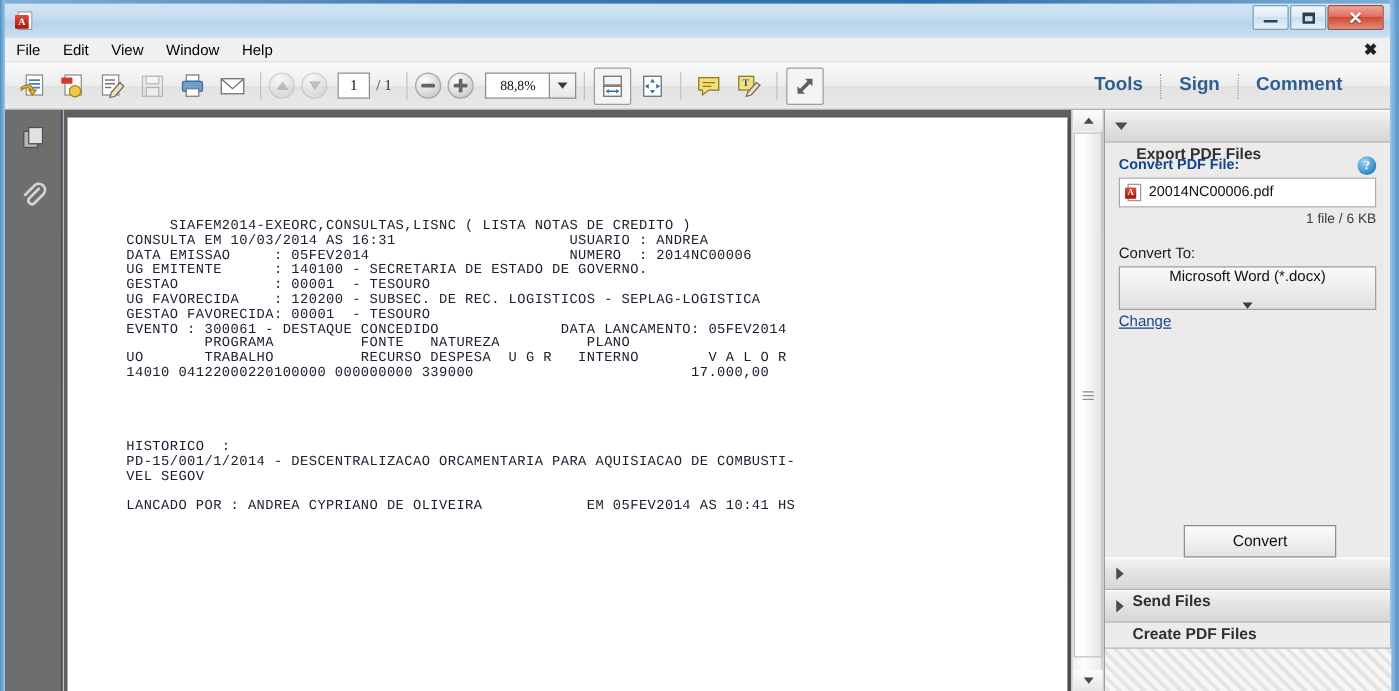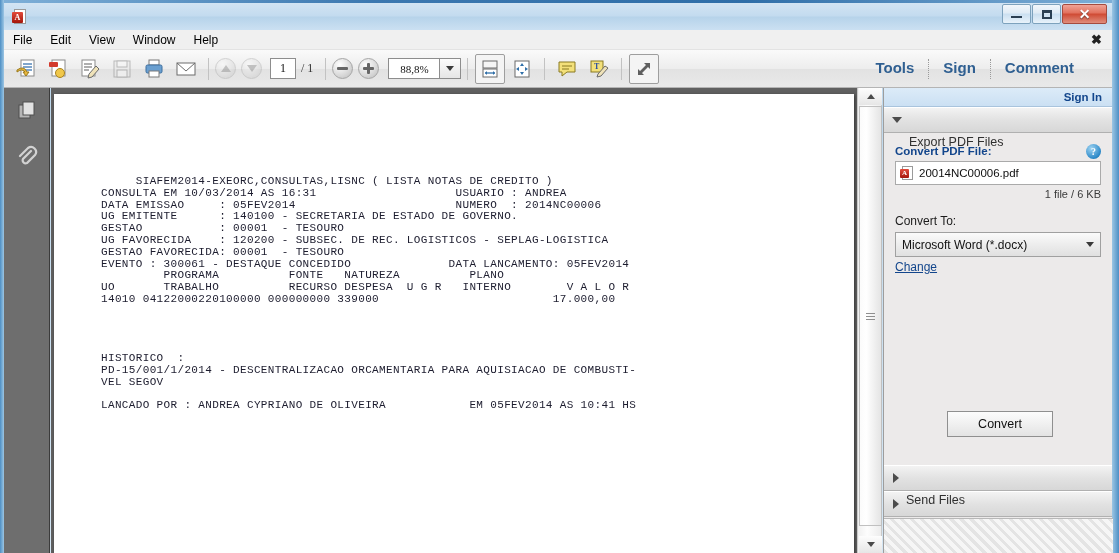--- a/index.html
+++ b/index.html
@@ -190,21 +190,21 @@
   #signin-link { font-size:11.5px; color:#13468c; font-weight:bold; cursor:pointer; }
   .pane-head {
     height:26px; background: linear-gradient(to bottom,#f3f3f3,#e2e2e2 50%,#d7d7d7);
     border-top:1px solid #ffffff; border-bottom:1px solid #b0b0b0;
     display:flex; align-items:center; padding-left:8px; cursor:pointer;
   }
   .tri-open { width:0;height:0;border-left:5px solid transparent;border-right:5px solid transparent;
               border-top:6px solid #4c4c4c; margin-right:7px; }
   .tri-closed { width:0;height:0;border-top:5px solid transparent;border-bottom:5px solid transparent;
                 border-left:6px solid #4c4c4c; margin-right:7px; margin-left:1px;}
-  .pane-head-label { font-size:12.5px; font-weight:normal; color:#303030;margin-top:43px; }
+  .pane-head-label { font-size:12.5px; font-weight:bold; color:#303030;margin-top:43px; }
   #pane-body { padding:12px 11px 0 11px; position:relative; height:332px; }
   .ep-title { font-size:12.5px; font-weight:bold; color:#303030; margin-bottom:3px; }
   #help-icon {
     position:absolute; right:11px; top:11px; width:15px; height:15px; border-radius:50%;
     background: radial-gradient(circle at 35% 30%, #9fd4f2, #2b88c8 70%, #18628f);
     color:#fff; font-size:10px; font-weight:bold; line-height:15px; text-align:center;
     cursor:pointer; font-family:"Liberation Serif",serif;
   }
   .ep-desc { font-size:12px; color:#2a2a2a; line-height:15px; margin-bottom:12px; }
   .field-label { font-size:11.5px; color:#13468c; font-weight:bold; margin-bottom:4px; }
@@ -214,29 +214,29 @@
   }
   .mini-pdf { width:13px; height:15px; position:relative; margin-right:6px; flex:none;}
   .mini-pdf .s { position:absolute;left:2px;top:0;width:11px;height:14px;background:#fff;border:1px solid #9a9a9a;}
   .mini-pdf .b { position:absolute;left:0;top:3px;width:9px;height:9px;border-radius:1px;
                  background:linear-gradient(to bottom,#e24b3b,#a4170c);color:#fff;font-size:7px;
                  line-height:9px;text-align:center;font-family:"Liberation Serif",serif;font-weight:bold;}
   .file-name { font-size:11.5px; color:#101010; }
   .file-meta { font-size:11px; color:#3b3b3b; text-align:right; margin-top:3px; }
   .conv-label { font-size:12px; color:#1c1c1c; margin:14px 0 4px 0; }
   .select-box {
-    height:25px; border:1px solid #a0a0a0;
+    height:35px; border:1px solid #a0a0a0;
     background: linear-gradient(to bottom,#fbfbfb,#ededed 50%,#e0e0e0);
-    display:flex; align-items:center; padding:0 6px; cursor:pointer;
+    display:flex; align-items:center; padding:0 6px; cursor:pointer;flex-direction:column;
   }
   .select-val { font-size:12px; color:#101010; flex:1; }
   .ocr-line { font-size:12px; color:#1c1c1c; margin-top:20px; }
   .ocr-change { font-size:12px; color:#13468c; text-decoration:underline; cursor:pointer; display:inline-block; }
   #convert-btn {
-    position:absolute; left:63px; bottom:28px; width:106px; height:26px;
+    position:absolute; left:63px; bottom:0; width:122px; height:26px;
     border:1px solid #8f8f8f;
     background: linear-gradient(to bottom,#fcfcfc,#f0f0f0 50%,#e3e3e3);
     font-size:12.5px; color:#111; cursor:pointer;
     display:flex; align-items:center; justify-content:center;
   }
   #hatch {
     position:absolute; left:0; bottom:0; width:229px; height:35px;
     background: repeating-linear-gradient(45deg,#e4e4e4 0 3px,#f6f6f6 3px 7px);
     border-top:1px solid #b8b8b8;
   }
@@ -457,23 +457,20 @@
           <i></i>
           <i></i>
       </div>
     </div>
     <div class="sc-btn sc-dn">
       <div class="sc-tri-dn"></div>
     </div>
   </div>
 
   <div id="taskpane">
-    <div id="signin-bar">
-      <div id="signin-link">Sign In</div>
-    </div>
 
     <div class="pane-head">
       <div class="tri-open"></div>
       <div class="pane-head-label">Export PDF Files</div>
     </div>
 
     <div id="pane-body">
       <div id="help-icon">?</div>
 
       <div class="field-label">Convert PDF File:</div>

